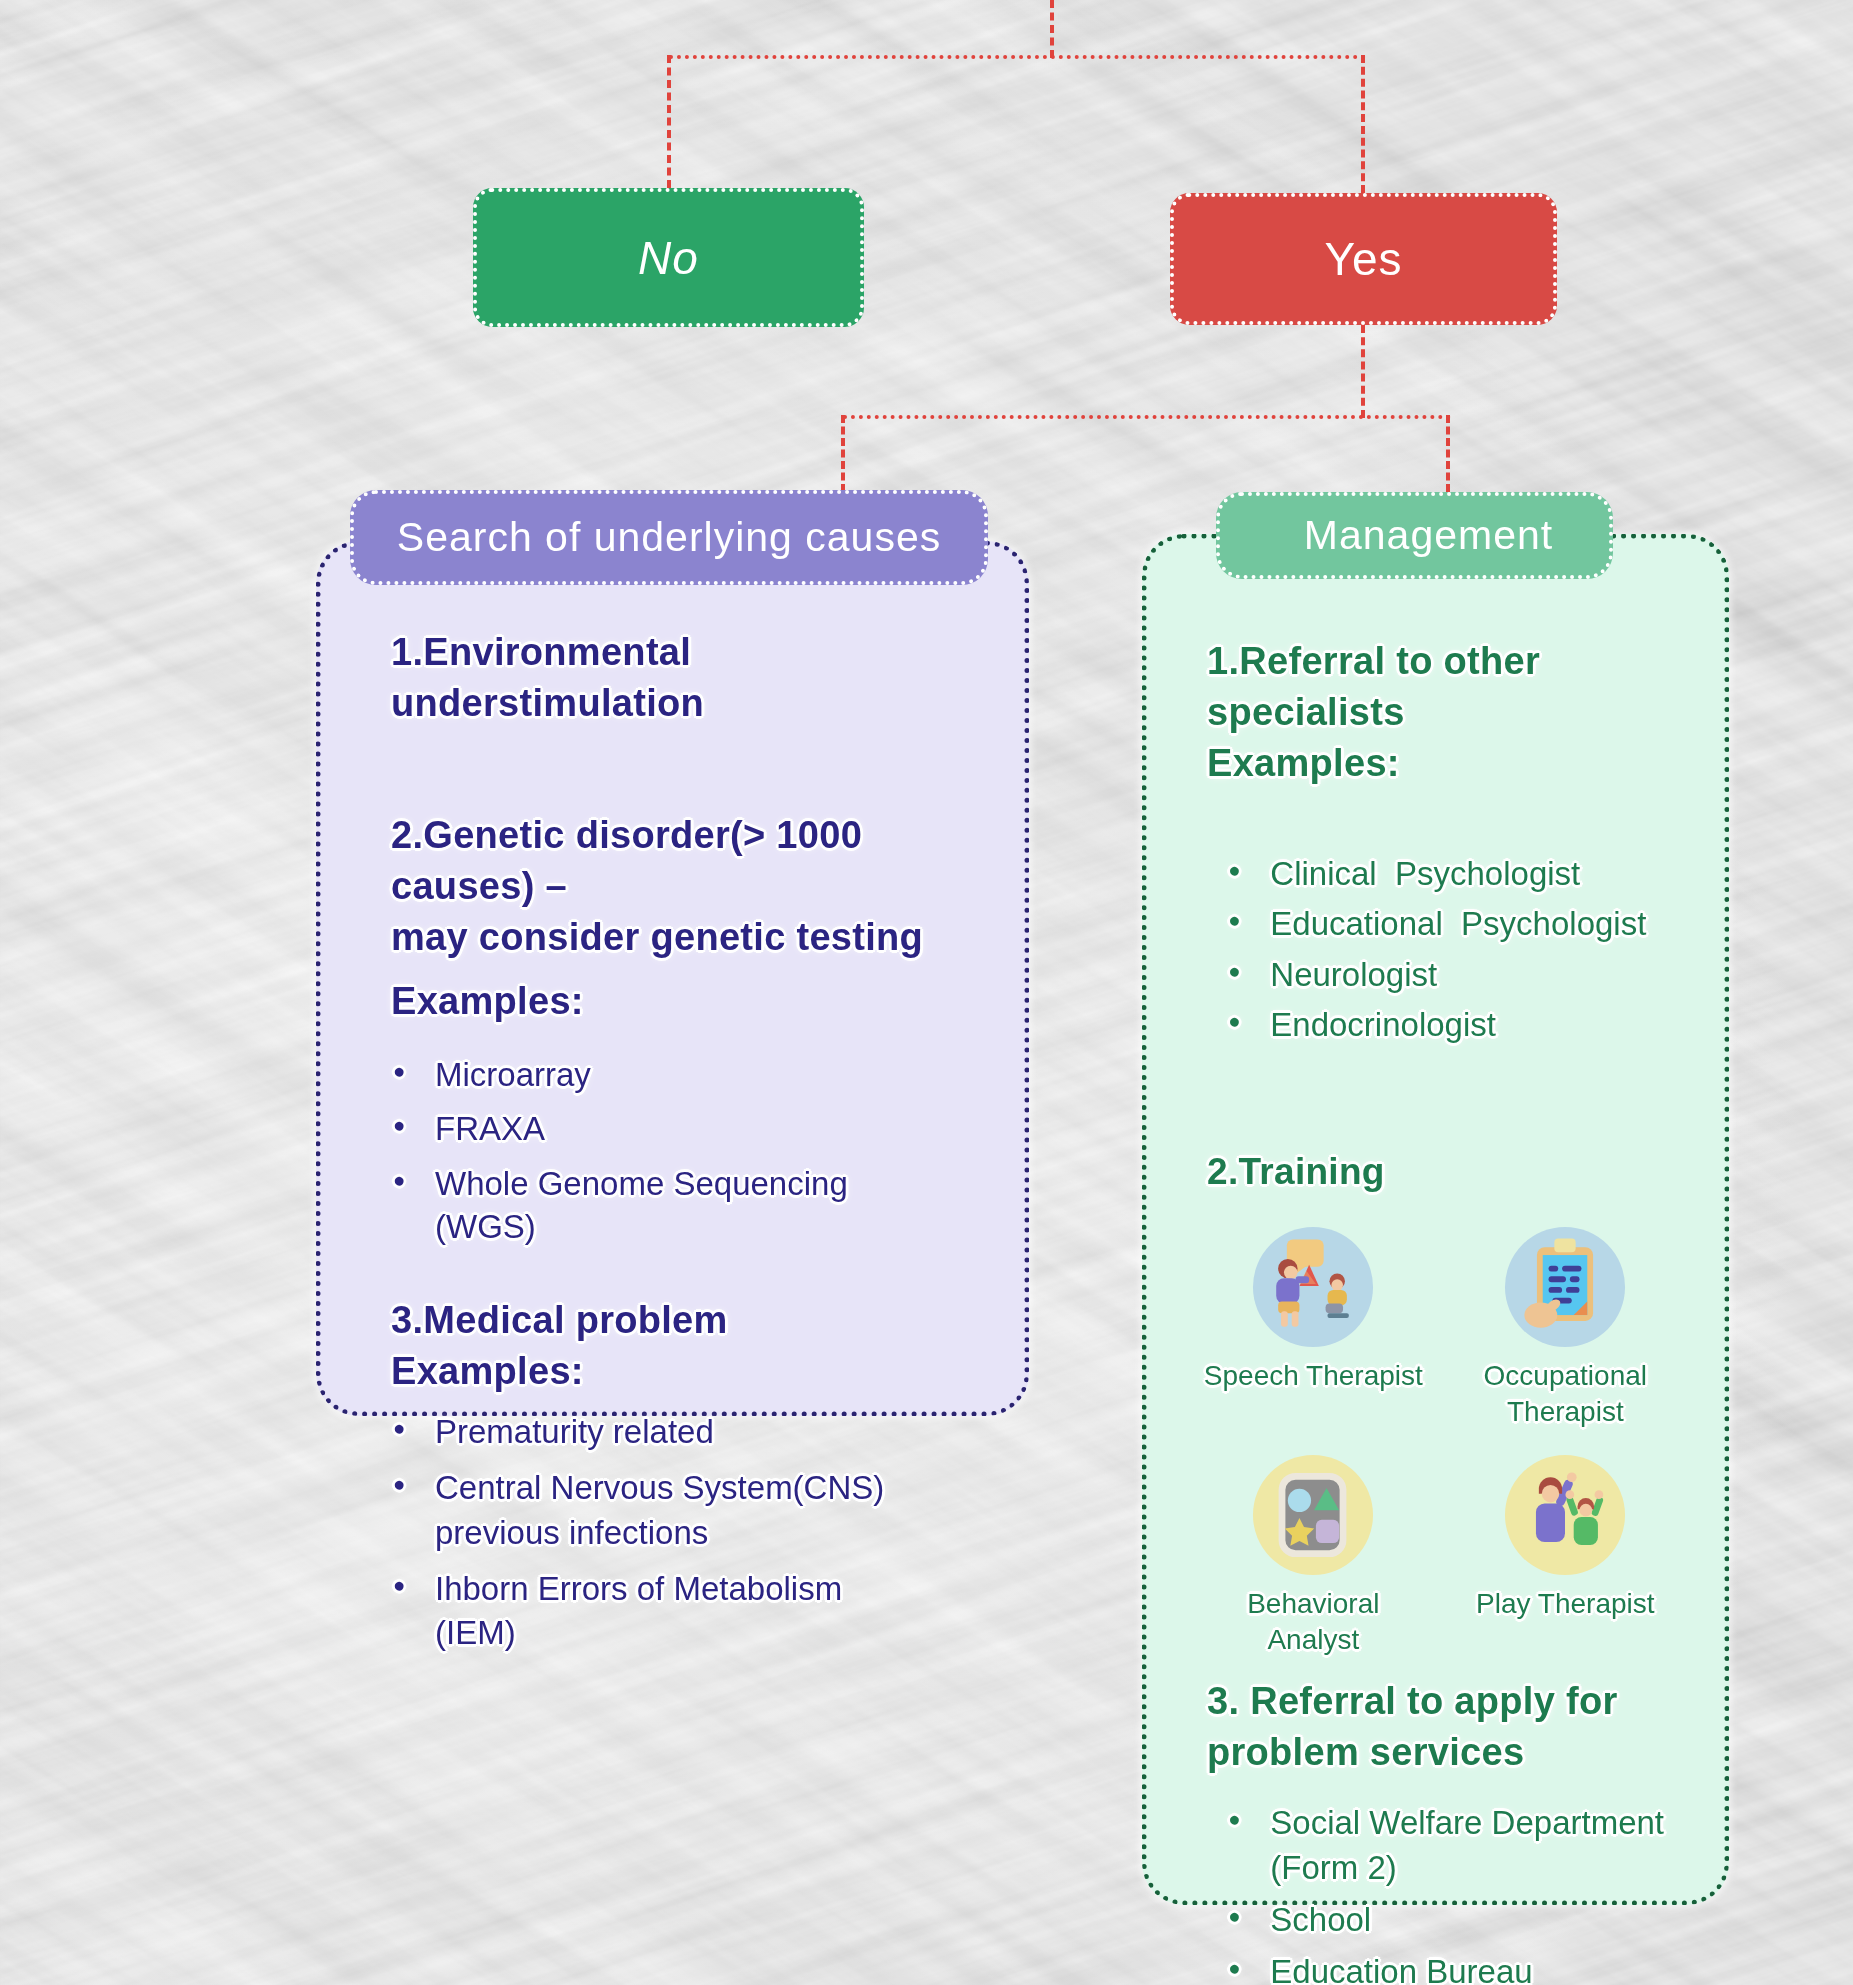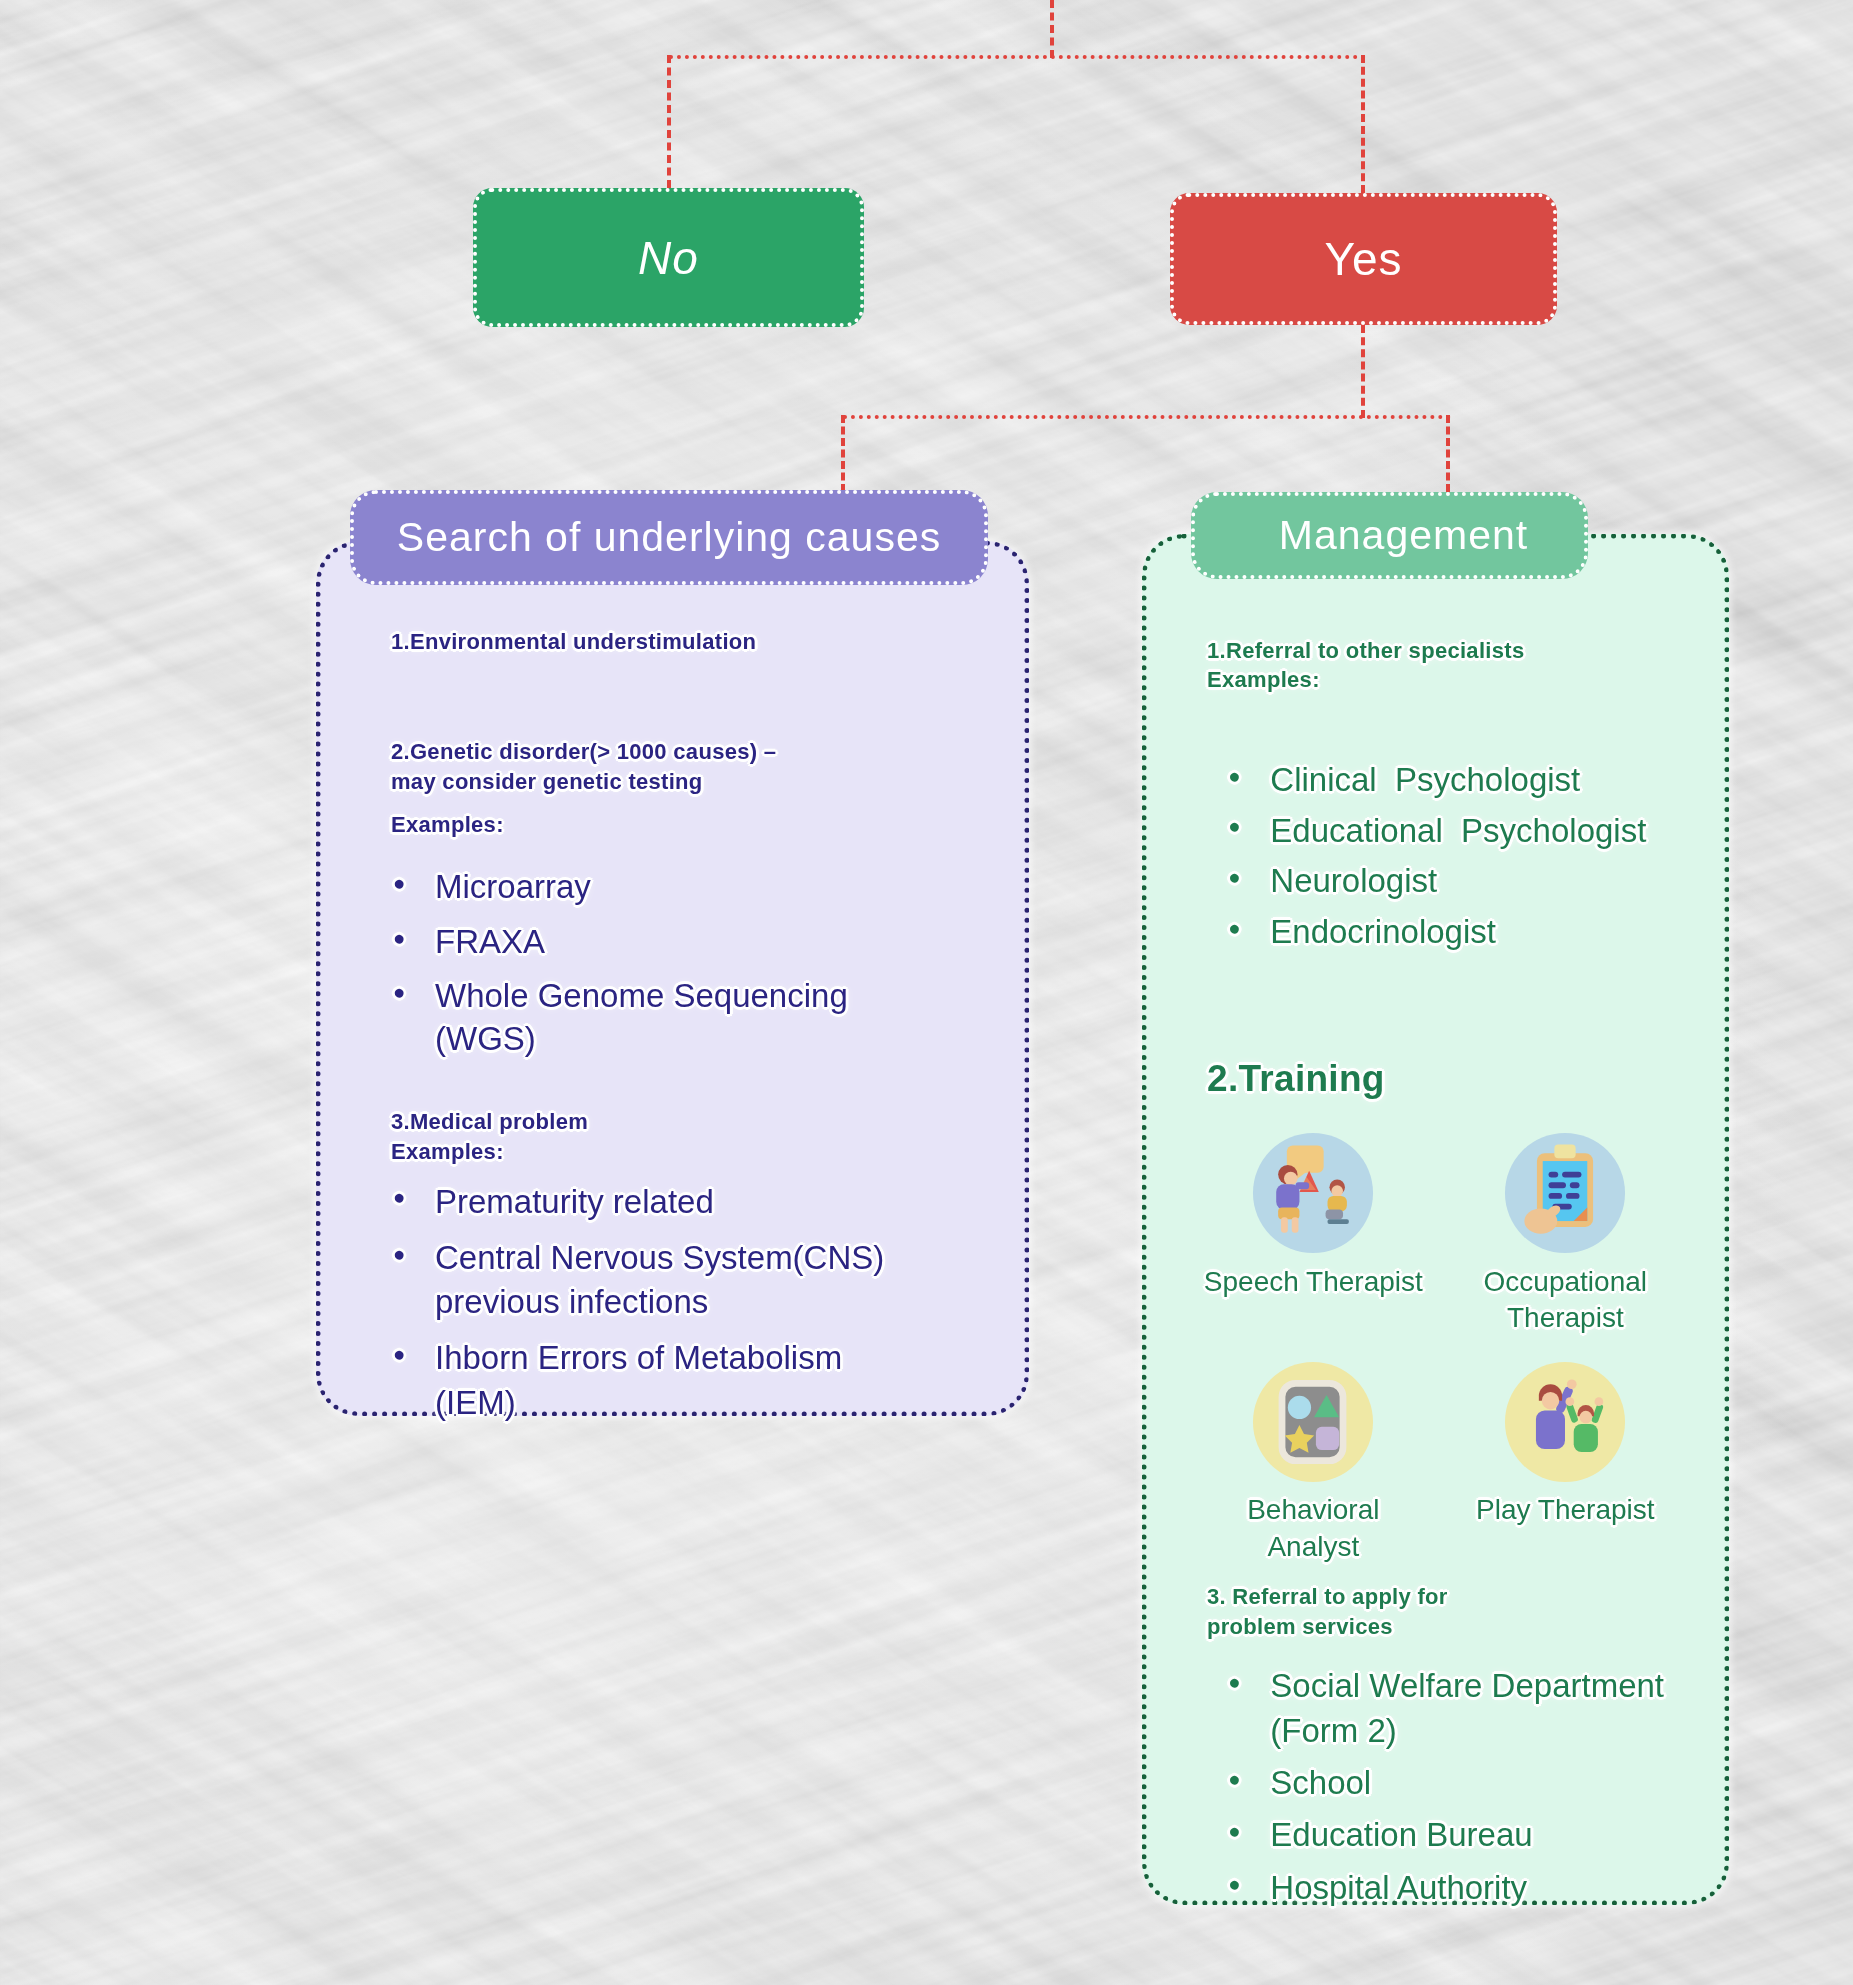--- a/index.html
+++ b/index.html
@@ -33,34 +33,34 @@
     background:var(--purple-body,#e7e4f8); border:5.8px dotted var(--purple-border,#2a2370); }
   #green-panel  { left:1142px; top:534px; width:587px; height:1371px;
     background:var(--green-body,#dcf7ea); border:5.8px dotted var(--green-border,#16603a); }
 
   .panel-header {
     position:absolute; z-index:3; display:flex; align-items:center; justify-content:center;
     color:#fff; font-size:41px; letter-spacing:1px;
     border:4.8px dotted #fff; border-radius:26px; box-sizing:border-box;
   }
   #purple-header { left:350px;  top:490px; width:638px; height:95px; background:var(--purple-header,#8b84cf); }
-  #green-header  { left:1191px; top:492px; width:397px; height:87px; background:var(--green-header,#72c69e);padding-left:28px; }
+  #green-header  { left:1216px; top:492px; width:397px; height:87px; background:var(--green-header,#72c69e);padding-left:28px; }
 
   
   .halo { text-shadow:
       1.9px 0 0 #fff,-1.9px 0 0 #fff,0 1.9px 0 #fff,0 -1.9px 0 #fff,
       1.9px 1.9px 0 #fff,-1.9px -1.9px 0 #fff,1.9px -1.9px 0 #fff,-1.9px 1.9px 0 #fff,
       2.9px 0 0 #fff,-2.9px 0 0 #fff,0 2.9px 0 #fff,0 -2.9px 0 #fff,
       0 0 5.8px #fff,0 0 9.7px rgba(255,255,255,.9); }
 
   .content { position:relative; box-sizing:border-box; height:100%; }
   #purple-content { padding:81px 48px 0 70px; color:var(--purple-text,#2b2482); }
   #green-content  { padding:97px 39px 0 60px;  color:var(--green-text,#1e7b4f); }
 
-  .heading { font-size:22px; font-weight:700; line-height:1.34; letter-spacing:0.3px; }
+  .heading { font-size:38px; font-weight:700; line-height:1.34; letter-spacing:0.3px; }
   .sub-line { margin-top:13.5px; }
 
   ul.dotlist { list-style:none; margin:0; padding:0; font-size:33px; line-height:1.3; }
   ul.dotlist li { position:relative; padding-left:44px; margin-bottom:11.6px; }
   ul.dotlist li::before { content:"●"; position:absolute; left:1.9px; top:3.9px; font-size:.62em; }
 
   
   #p-cause2 { margin-top:81px; }
   #p-gen-list { margin-top:27px; }
   #p-gen-list li { width:483px; }

